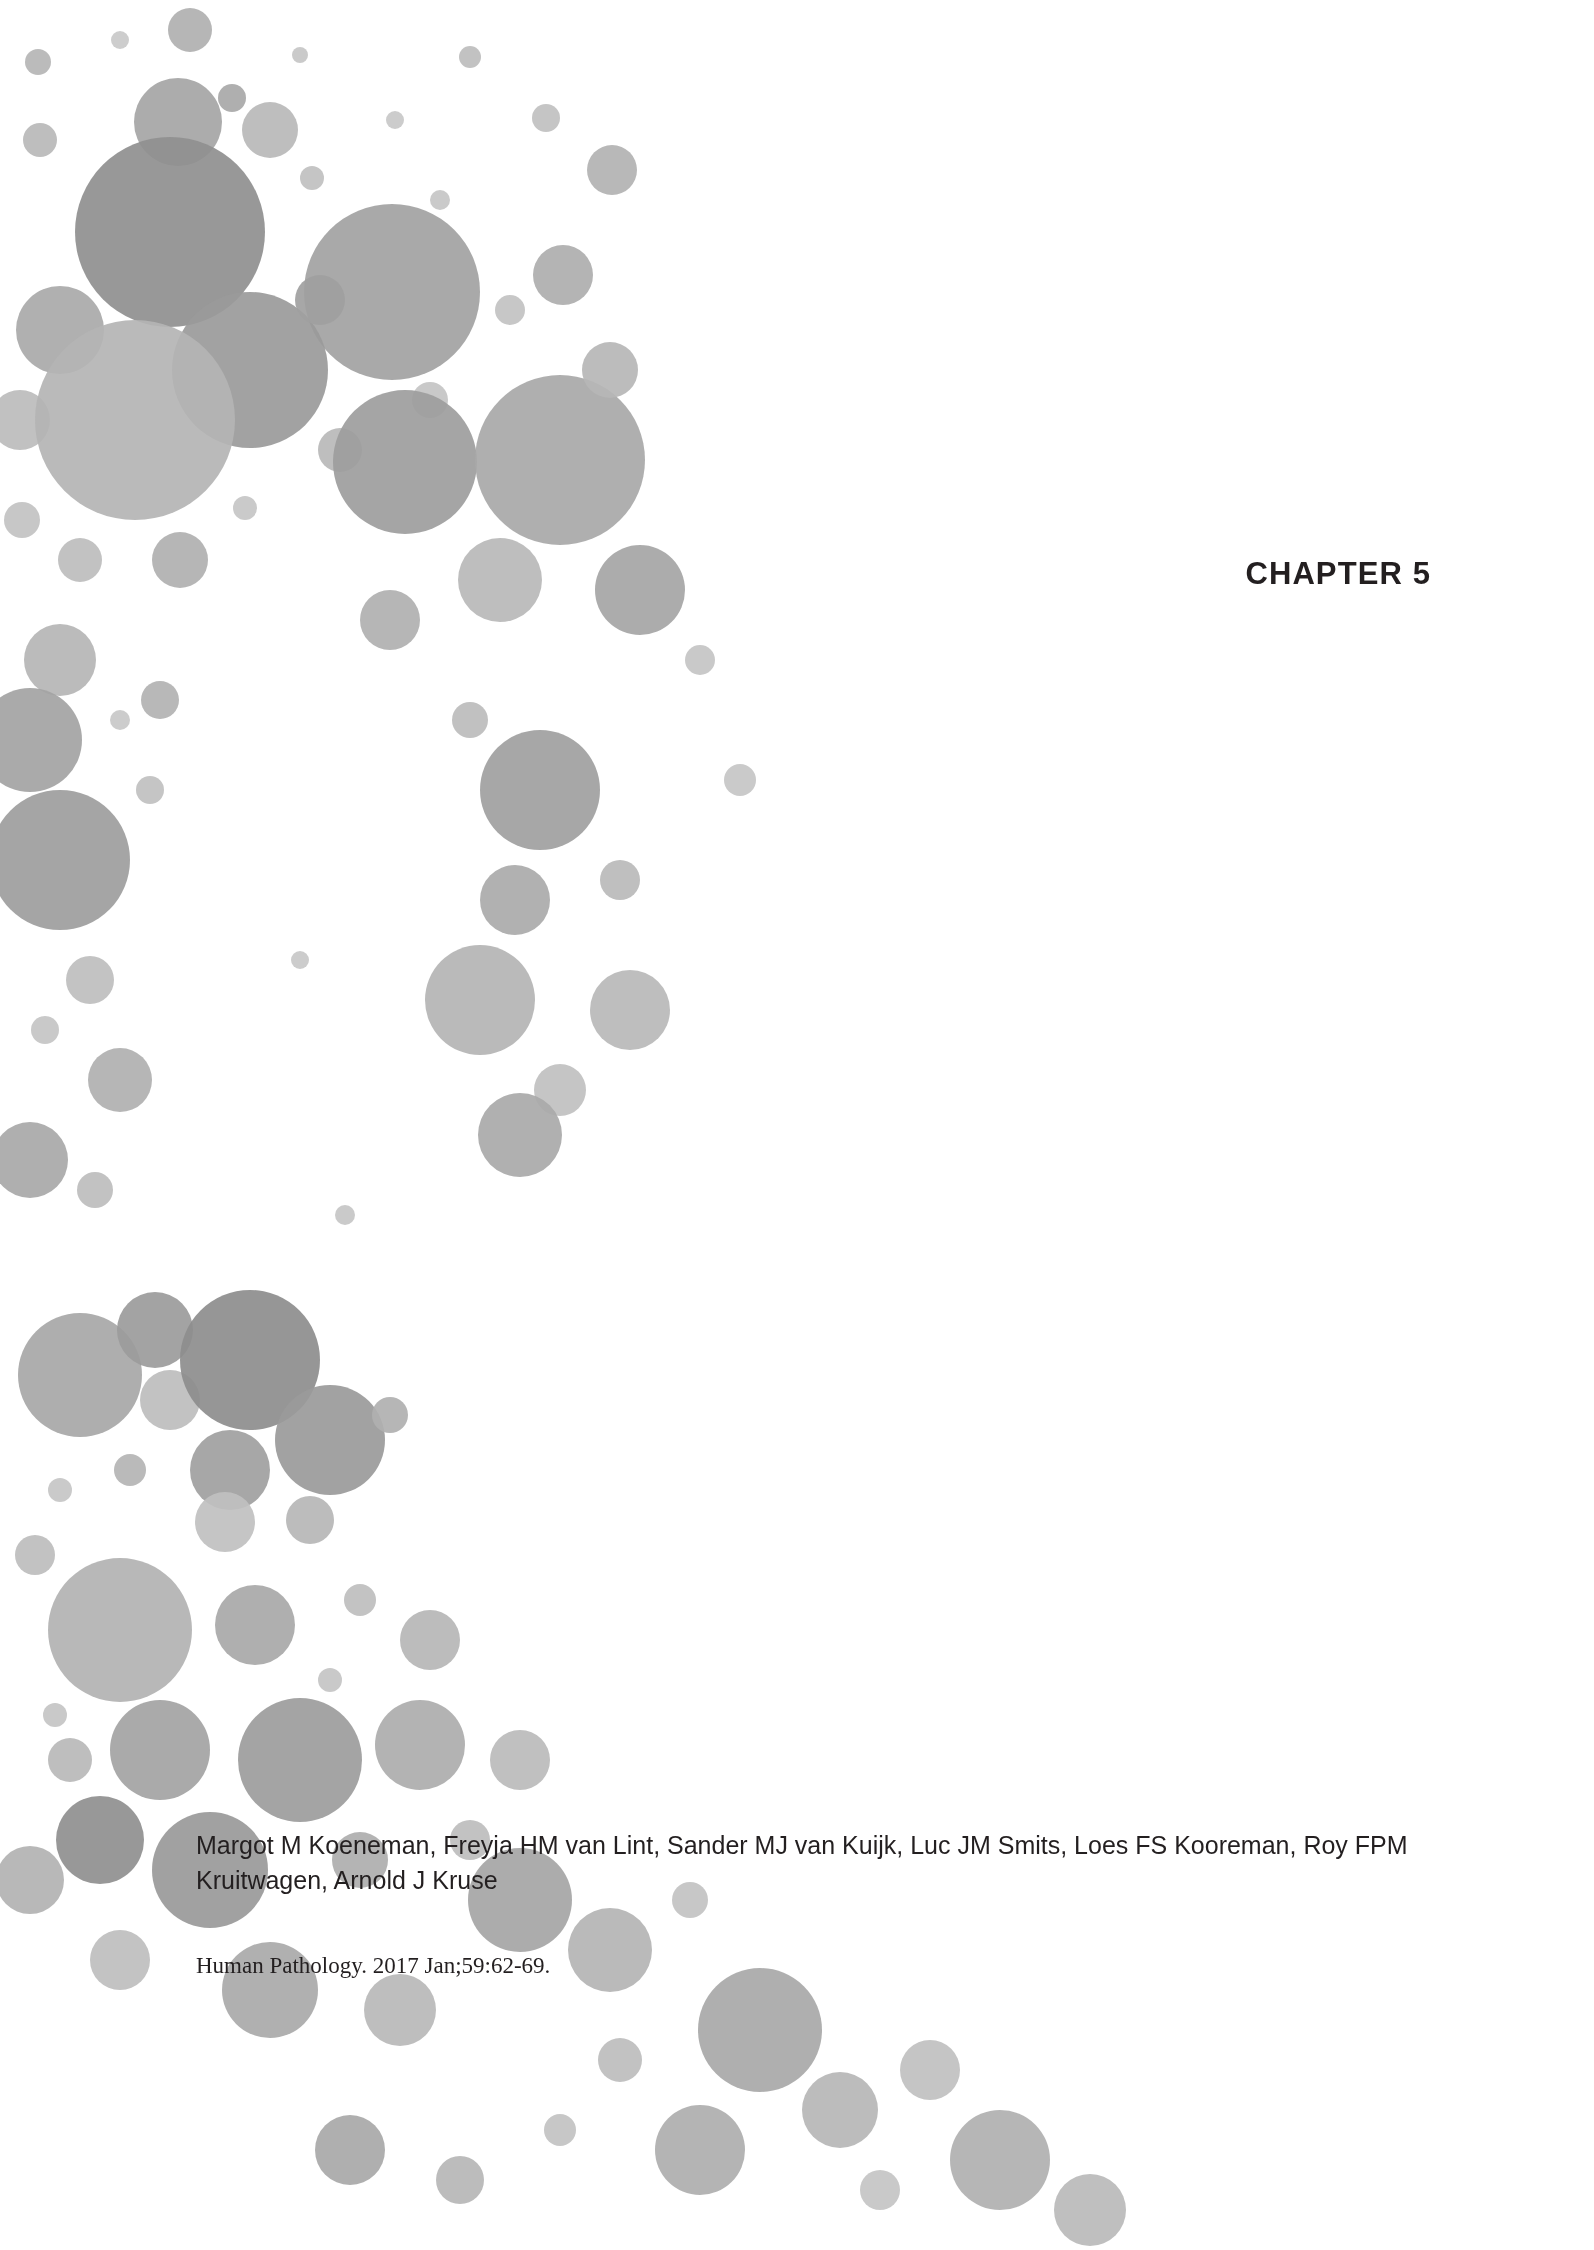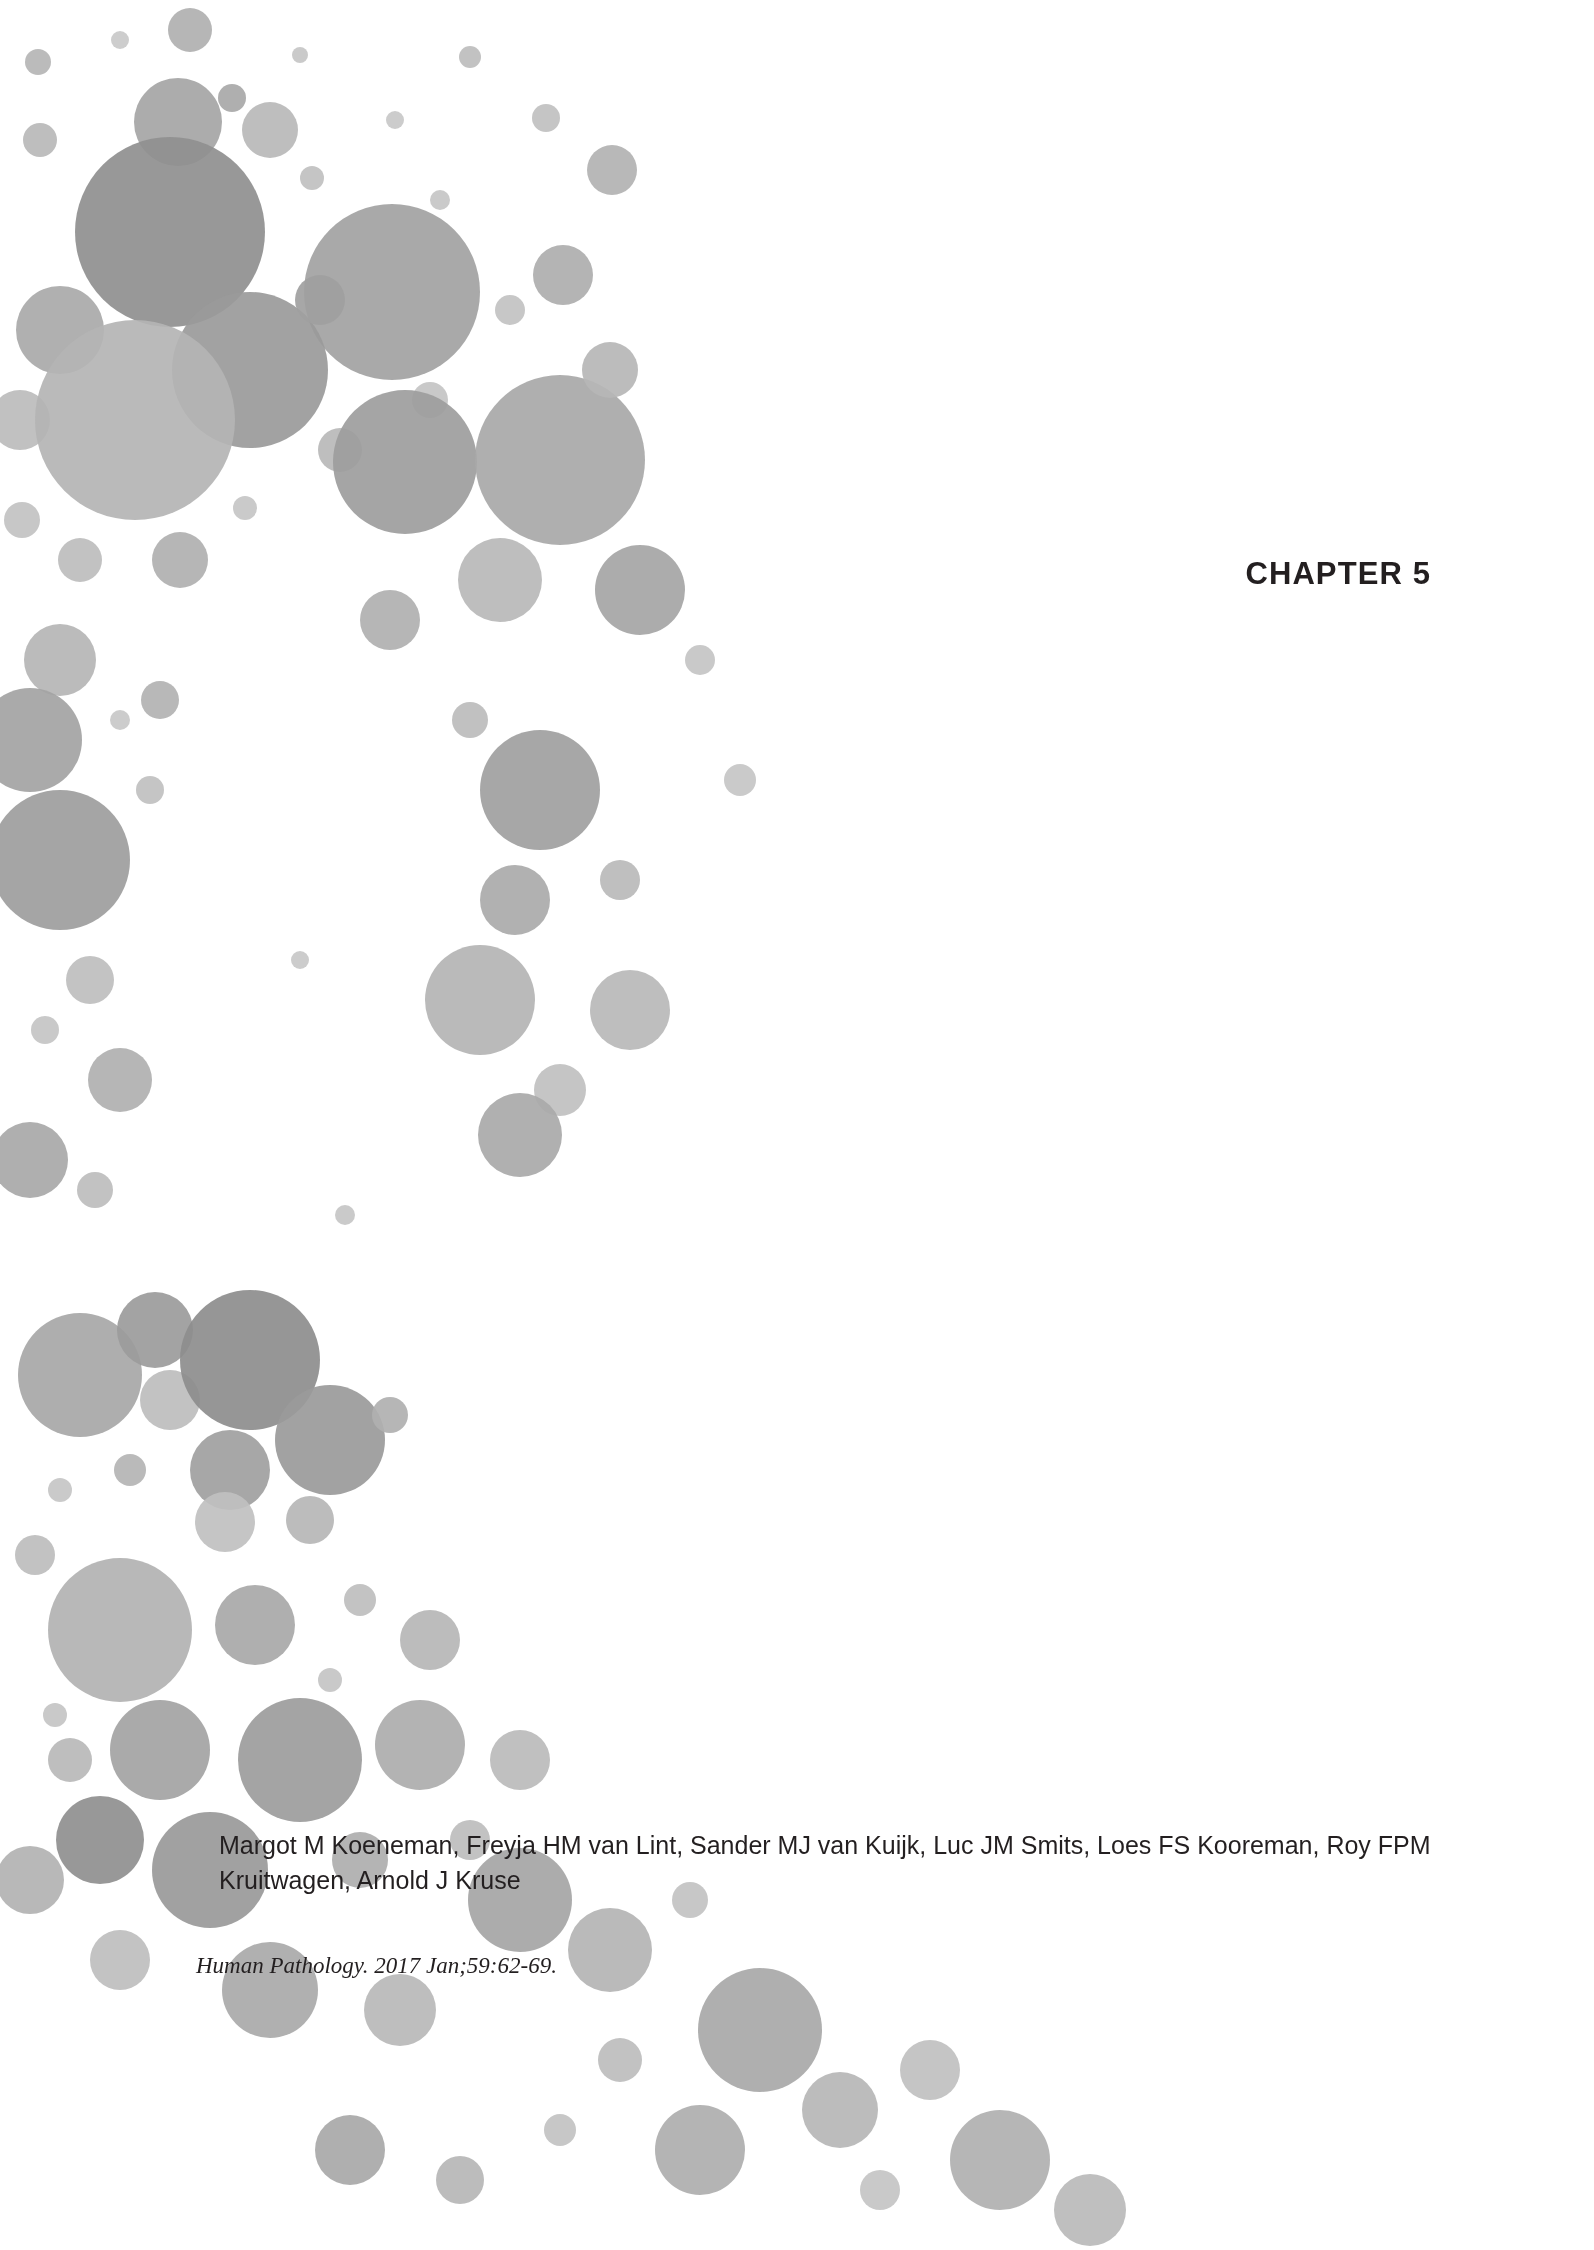--- a/index.html
+++ b/index.html
@@ -50,29 +50,27 @@
     white-space: nowrap;
   }
   .authors {
     position: absolute;
     left: 196px;
     top: 1828px;
     width: 1220px;
     font-size: 25px;
     line-height: 1.38;
     color: #231f20;
-    margin-left: 23px;
   }
   .journal {
     position: absolute;
     left: 196px;
     top: 1953px;
     width: 1000px;
     font-size: 23px;
-    font-style: italic;
     color: #231f20;
     font-family: "Liberation Serif", serif;
   }
 </style>
 </head>
 <body>
 
 <div class="page">
 
   <svg class="bubbles" viewBox="0 0 1594 2250" width="1594" height="2250" aria-hidden="true">

